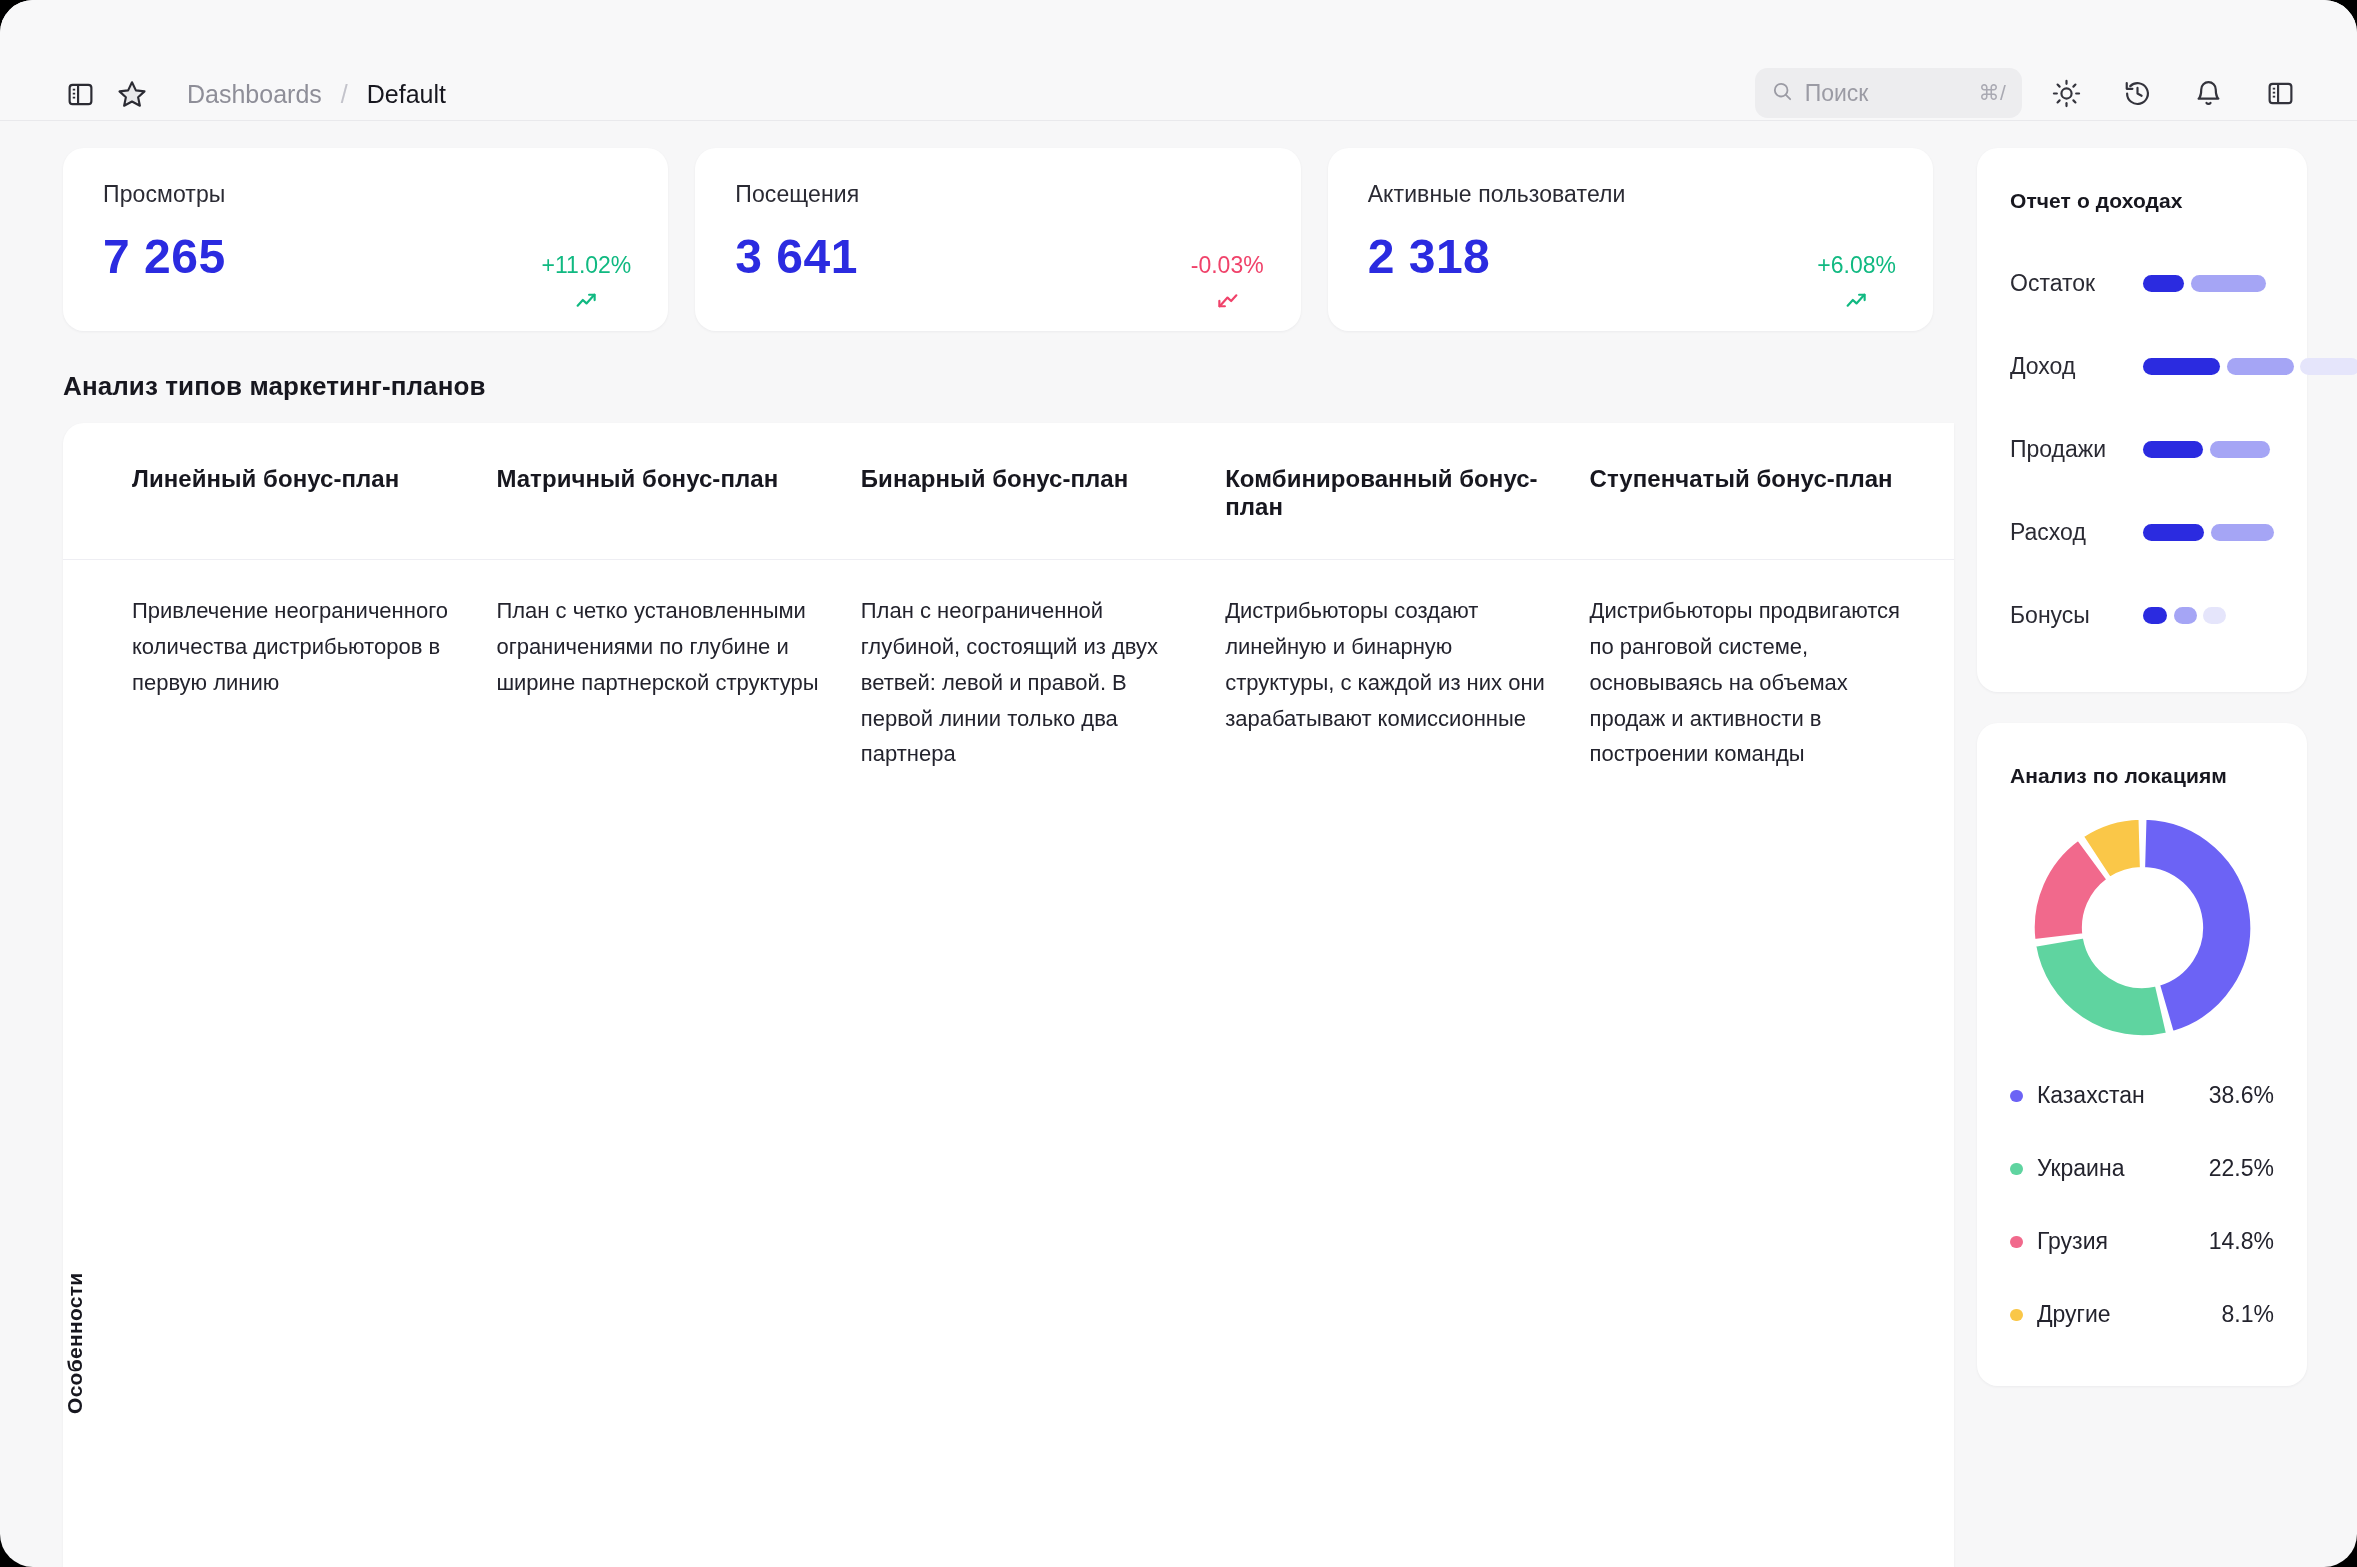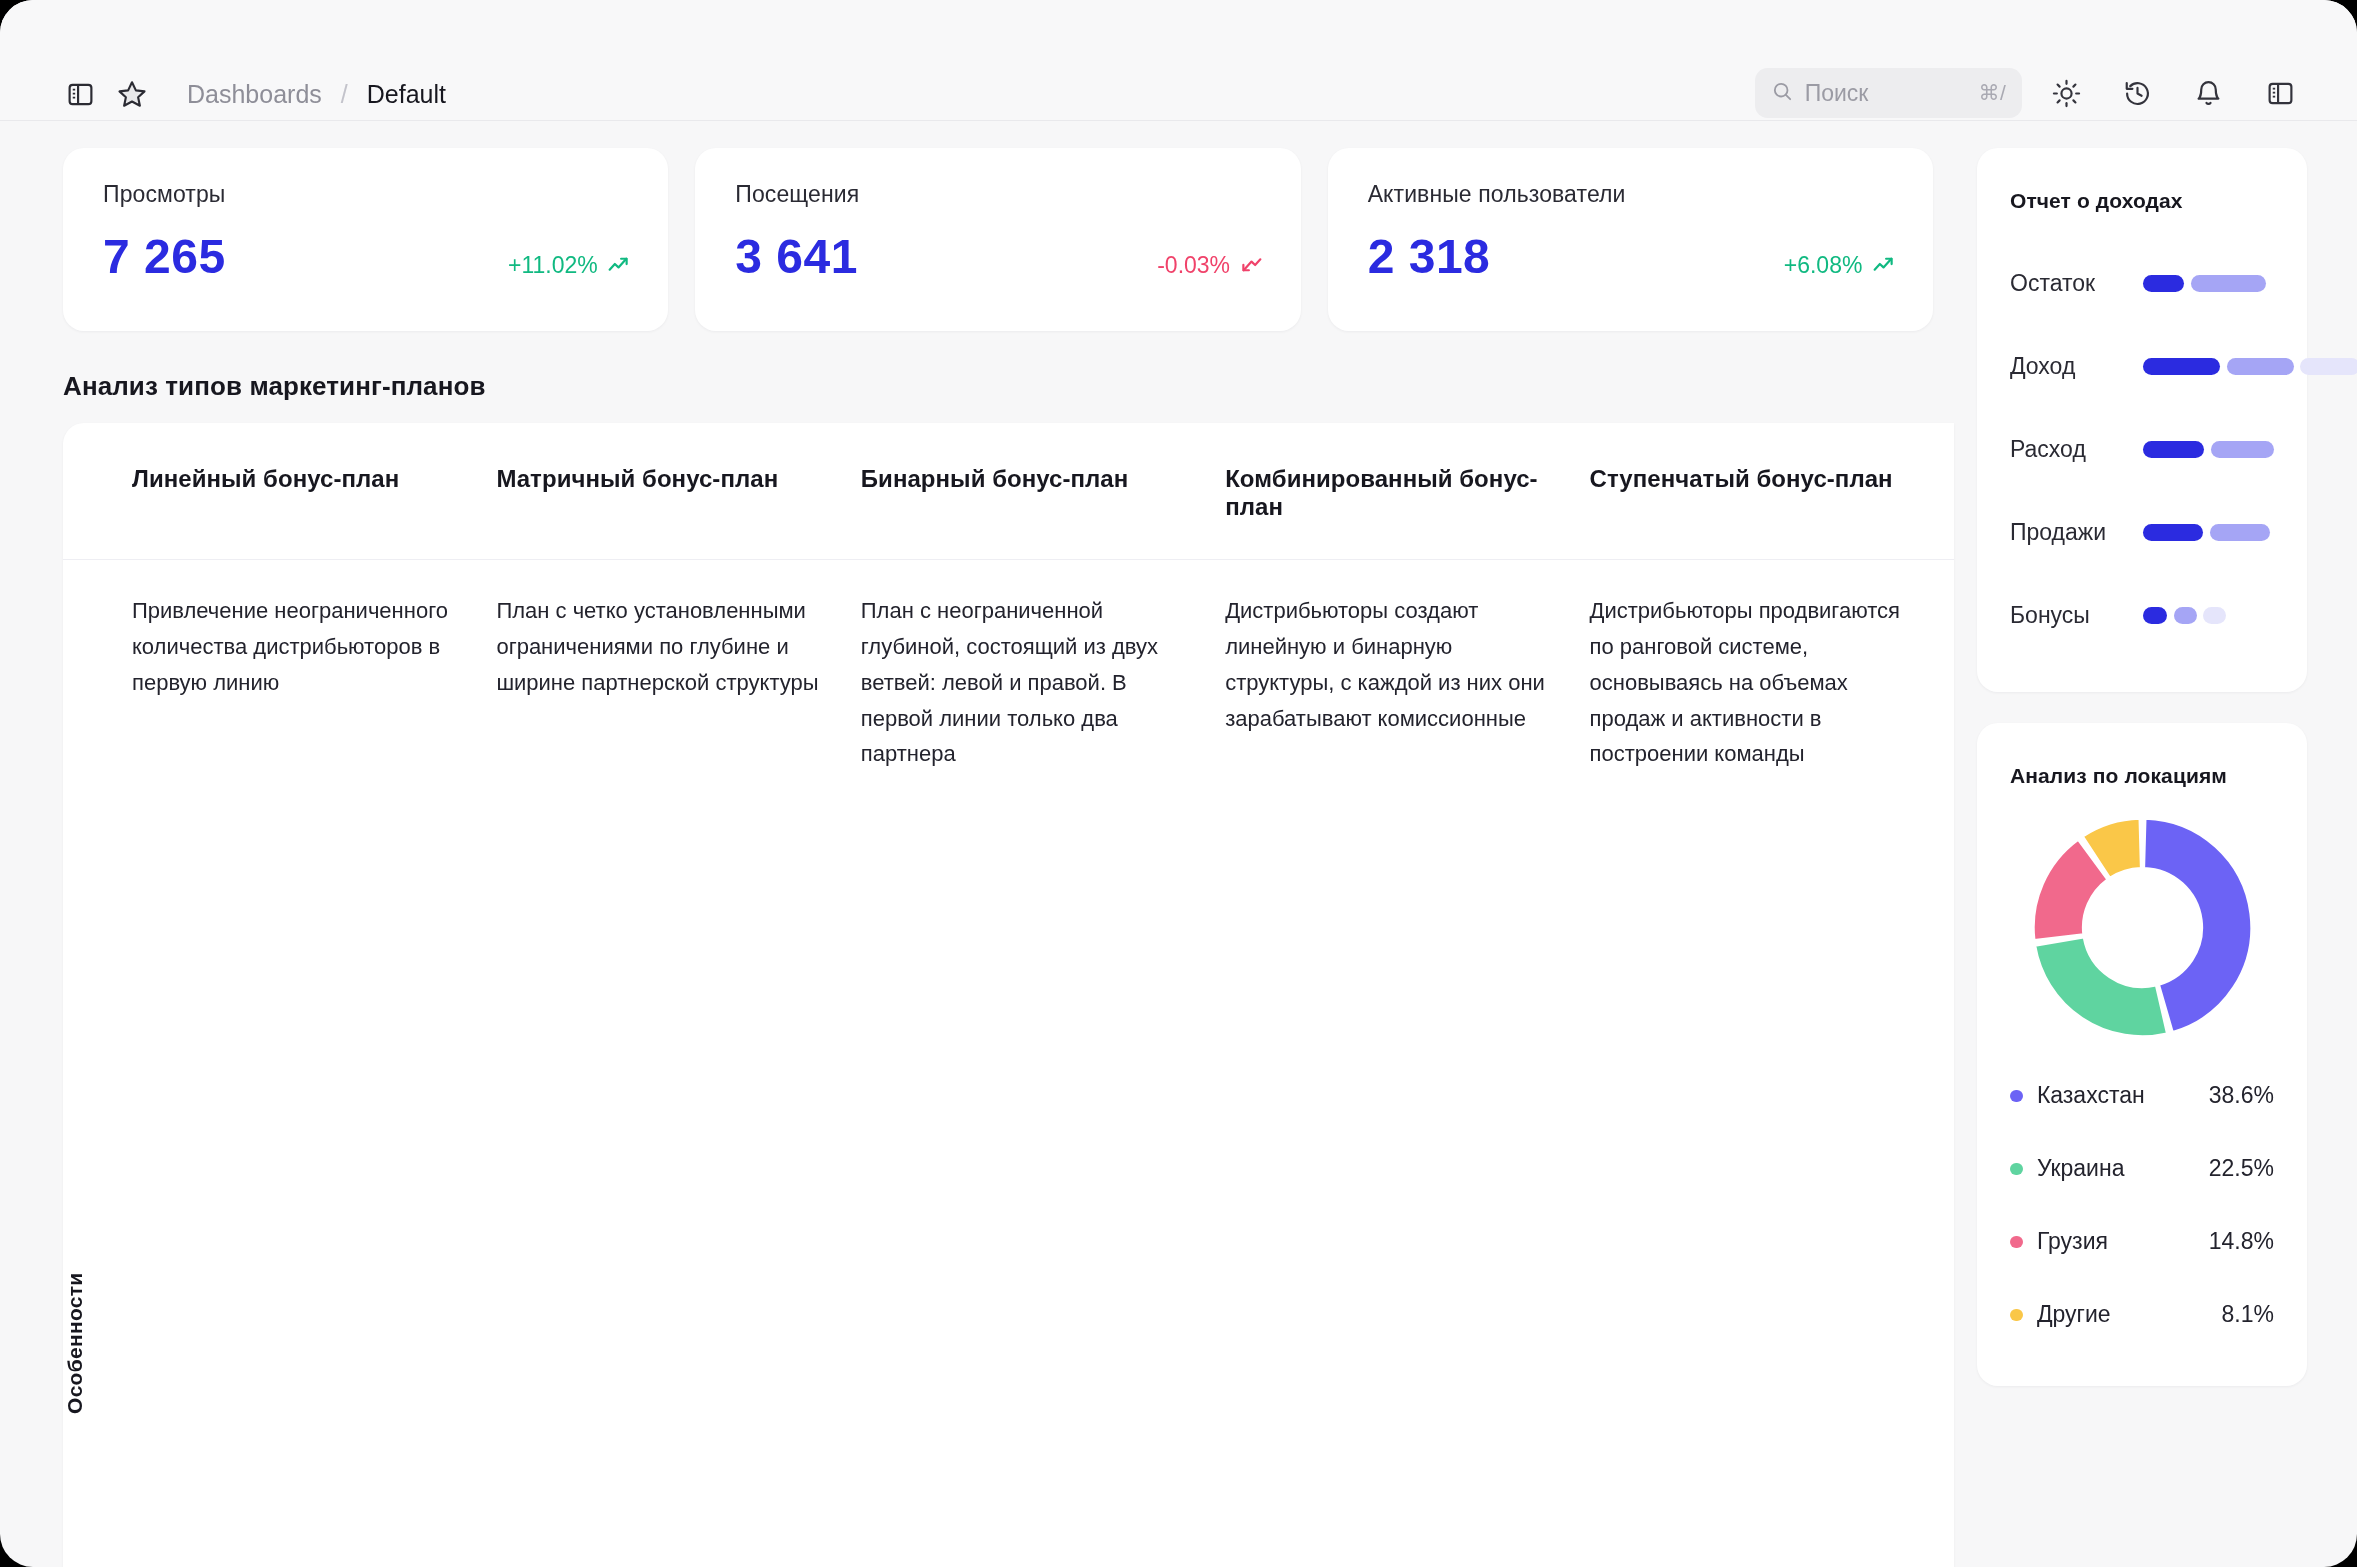--- a/index.html
+++ b/index.html
@@ -93,21 +93,21 @@
   .stat-label { font-size: 23px; color: #2a2a33; letter-spacing: 0.1px; }
   .stat-row2 {
     display: flex; align-items: baseline; margin-top: 21px;
   }
   .stat-value {
     font-size: 48px; font-weight: 700; color: #2b2be0; letter-spacing: 0.5px;
   }
   .stat-delta {
     margin-left: auto;
     font-size: 23px;
-    display: flex; align-items: flex-start; gap: 8.6px;
+    display: flex; align-items: center; gap: 8.6px; flex-direction: column;
   }
   .delta-up { color: #10b981; }
   .delta-down { color: #f0426a; }
   .trend-svg { display: block; }
 
   
   .section-title {
     font-size: 26px; font-weight: 700; color: #17171f;
     margin: 40px 0 21px 0; letter-spacing: 0.1px;
   }
@@ -387,31 +387,31 @@
             </div>
             <div class="rep-row">
               <div class="rep-label">Доход</div>
               <div class="rep-bars">
                 <div class="seg" style="width: 77px; background: rgb(43, 43, 224);"></div>
                 <div class="seg" style="width: 67px; background: rgb(165, 165, 245);"></div>
                 <div class="seg" style="width: 60px; background: rgb(229, 229, 251);"></div>
               </div>
             </div>
             <div class="rep-row">
+              <div class="rep-label">Продажи</div>
+              <div class="rep-bars">
+                <div class="seg" style="width: 60px; background: rgb(43, 43, 224);"></div>
+                <div class="seg" style="width: 60px; background: rgb(165, 165, 245);"></div>
+              </div>
+            </div>
+            <div class="rep-row">
               <div class="rep-label">Расход</div>
               <div class="rep-bars">
                 <div class="seg" style="width: 61px; background: rgb(43, 43, 224);"></div>
                 <div class="seg" style="width: 63px; background: rgb(165, 165, 245);"></div>
-              </div>
-            </div>
-            <div class="rep-row">
-              <div class="rep-label">Продажи</div>
-              <div class="rep-bars">
-                <div class="seg" style="width: 60px; background: rgb(43, 43, 224);"></div>
-                <div class="seg" style="width: 60px; background: rgb(165, 165, 245);"></div>
               </div>
             </div>
             <div class="rep-row">
               <div class="rep-label">Бонусы</div>
               <div class="rep-bars">
                 <div class="seg" style="width: 24px; background: rgb(43, 43, 224);"></div>
                 <div class="seg" style="width: 23px; background: rgb(165, 165, 245);"></div>
                 <div class="seg" style="width: 23px; background: rgb(229, 229, 251);"></div>
               </div>
             </div>

